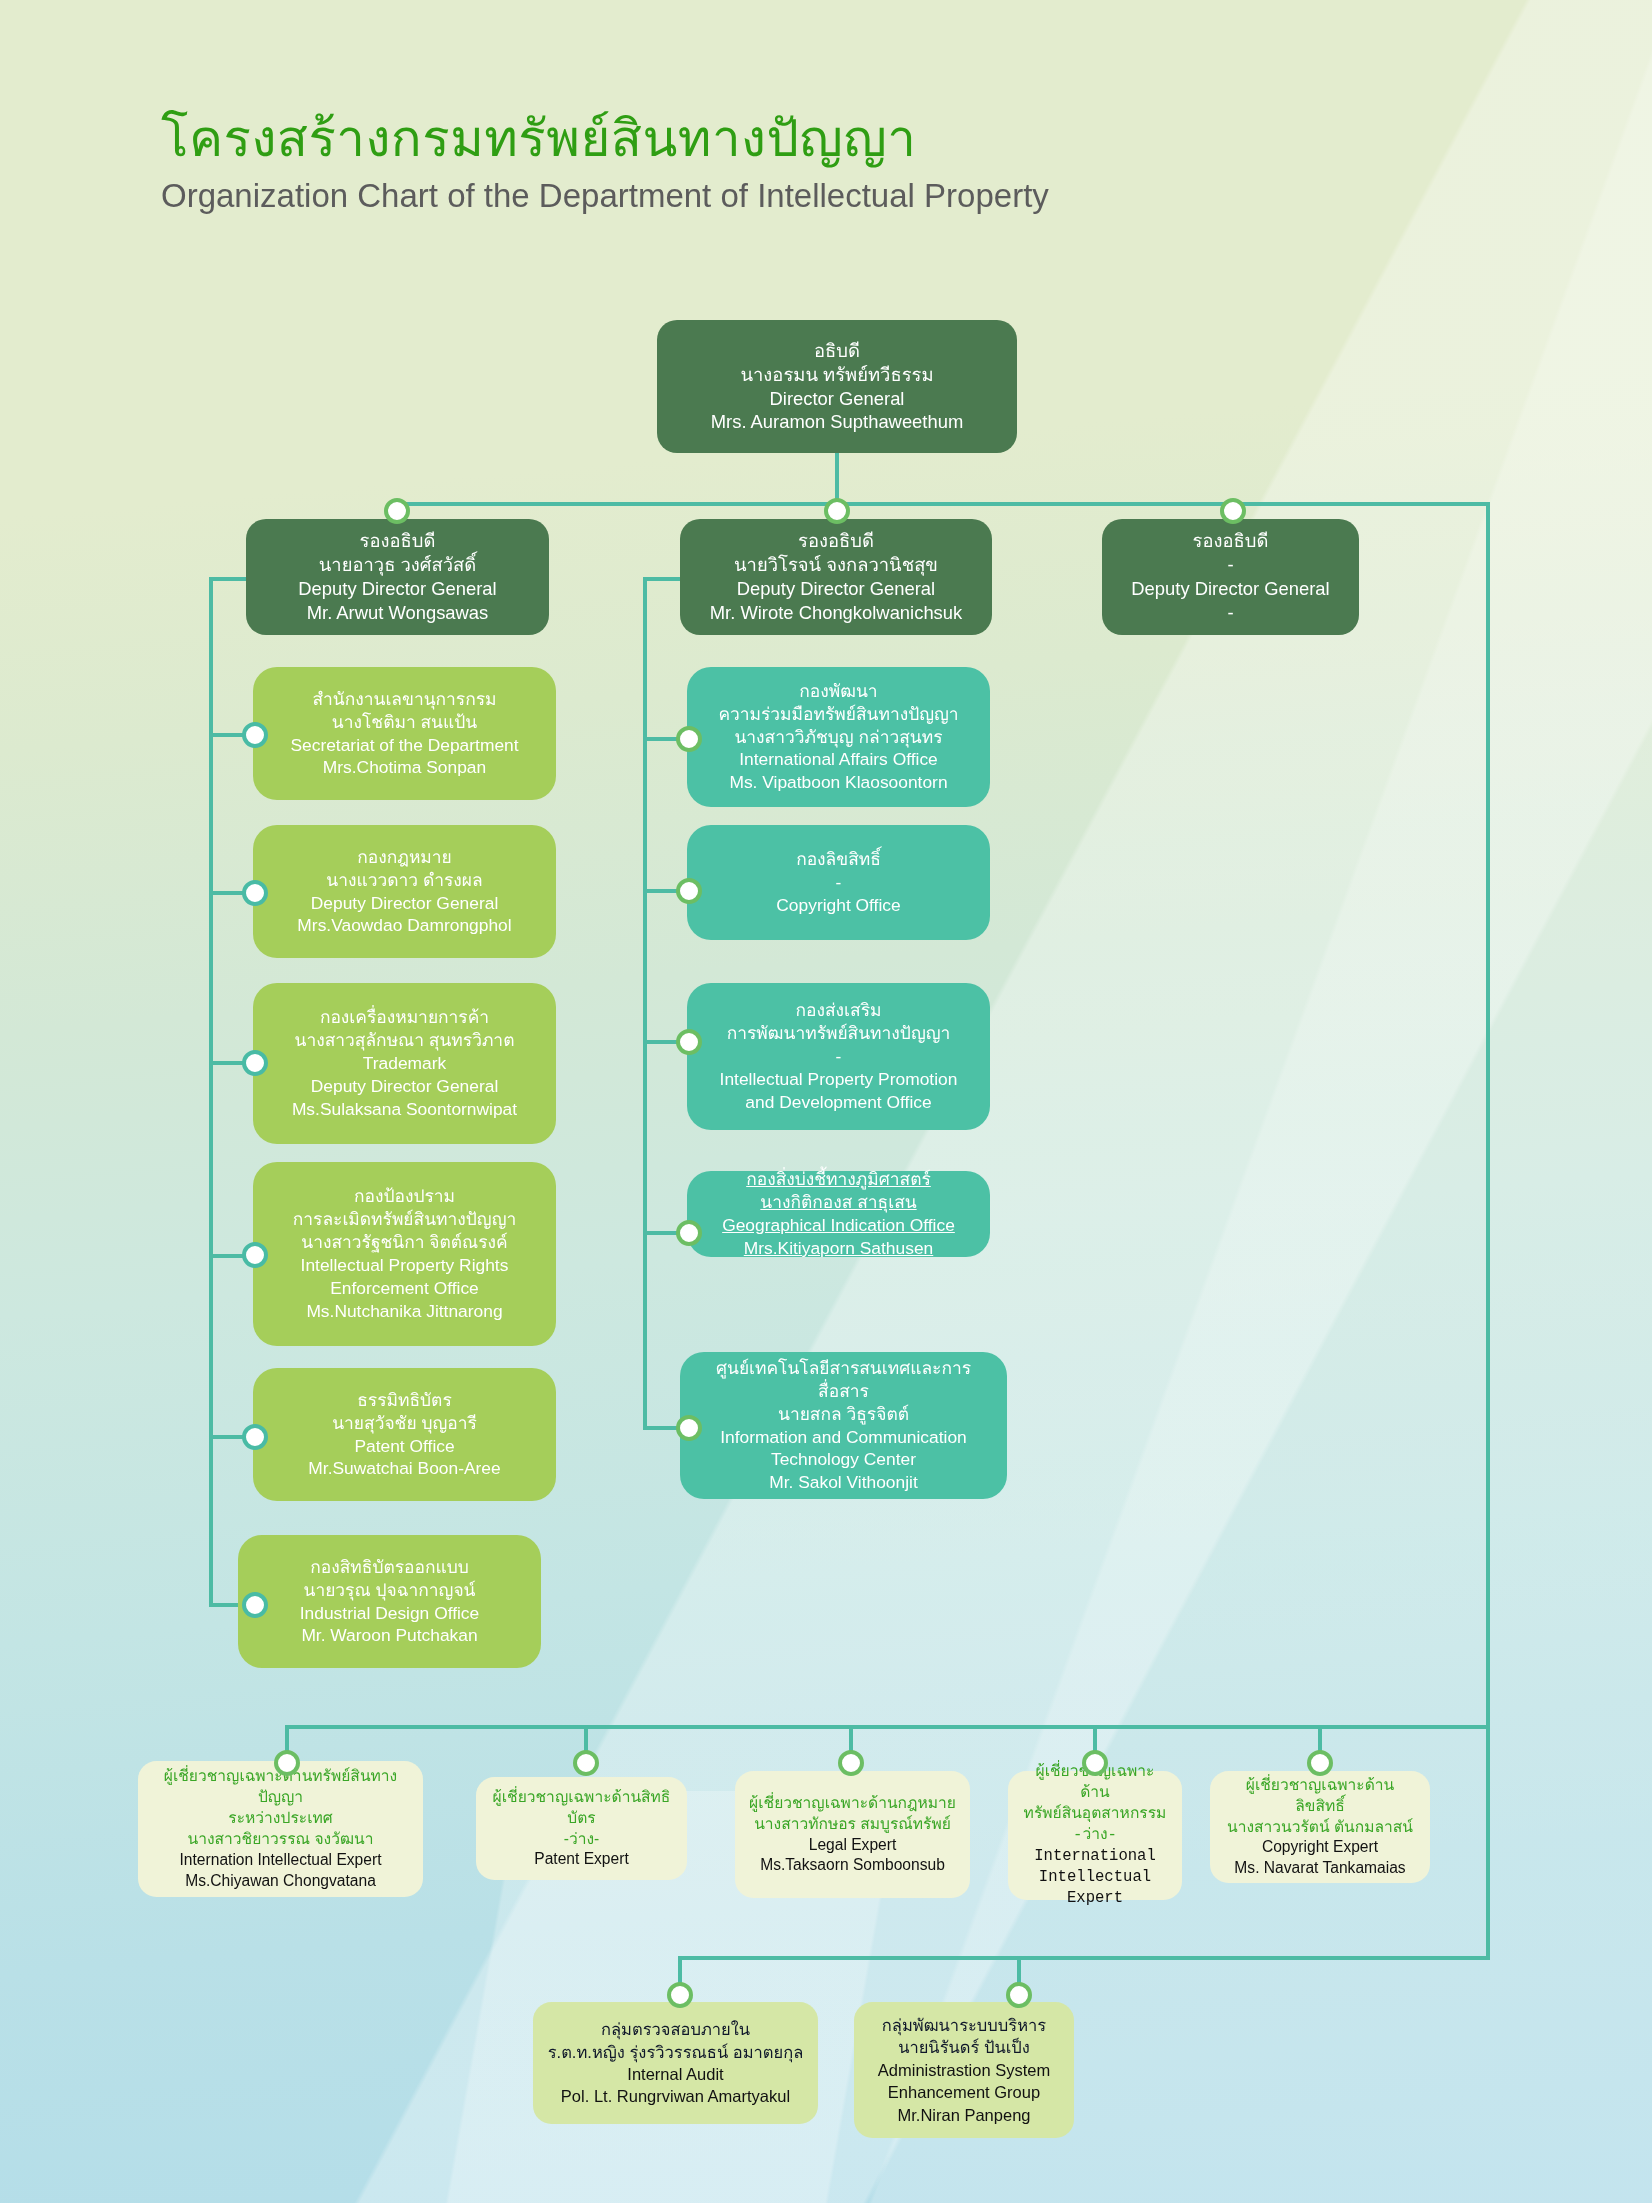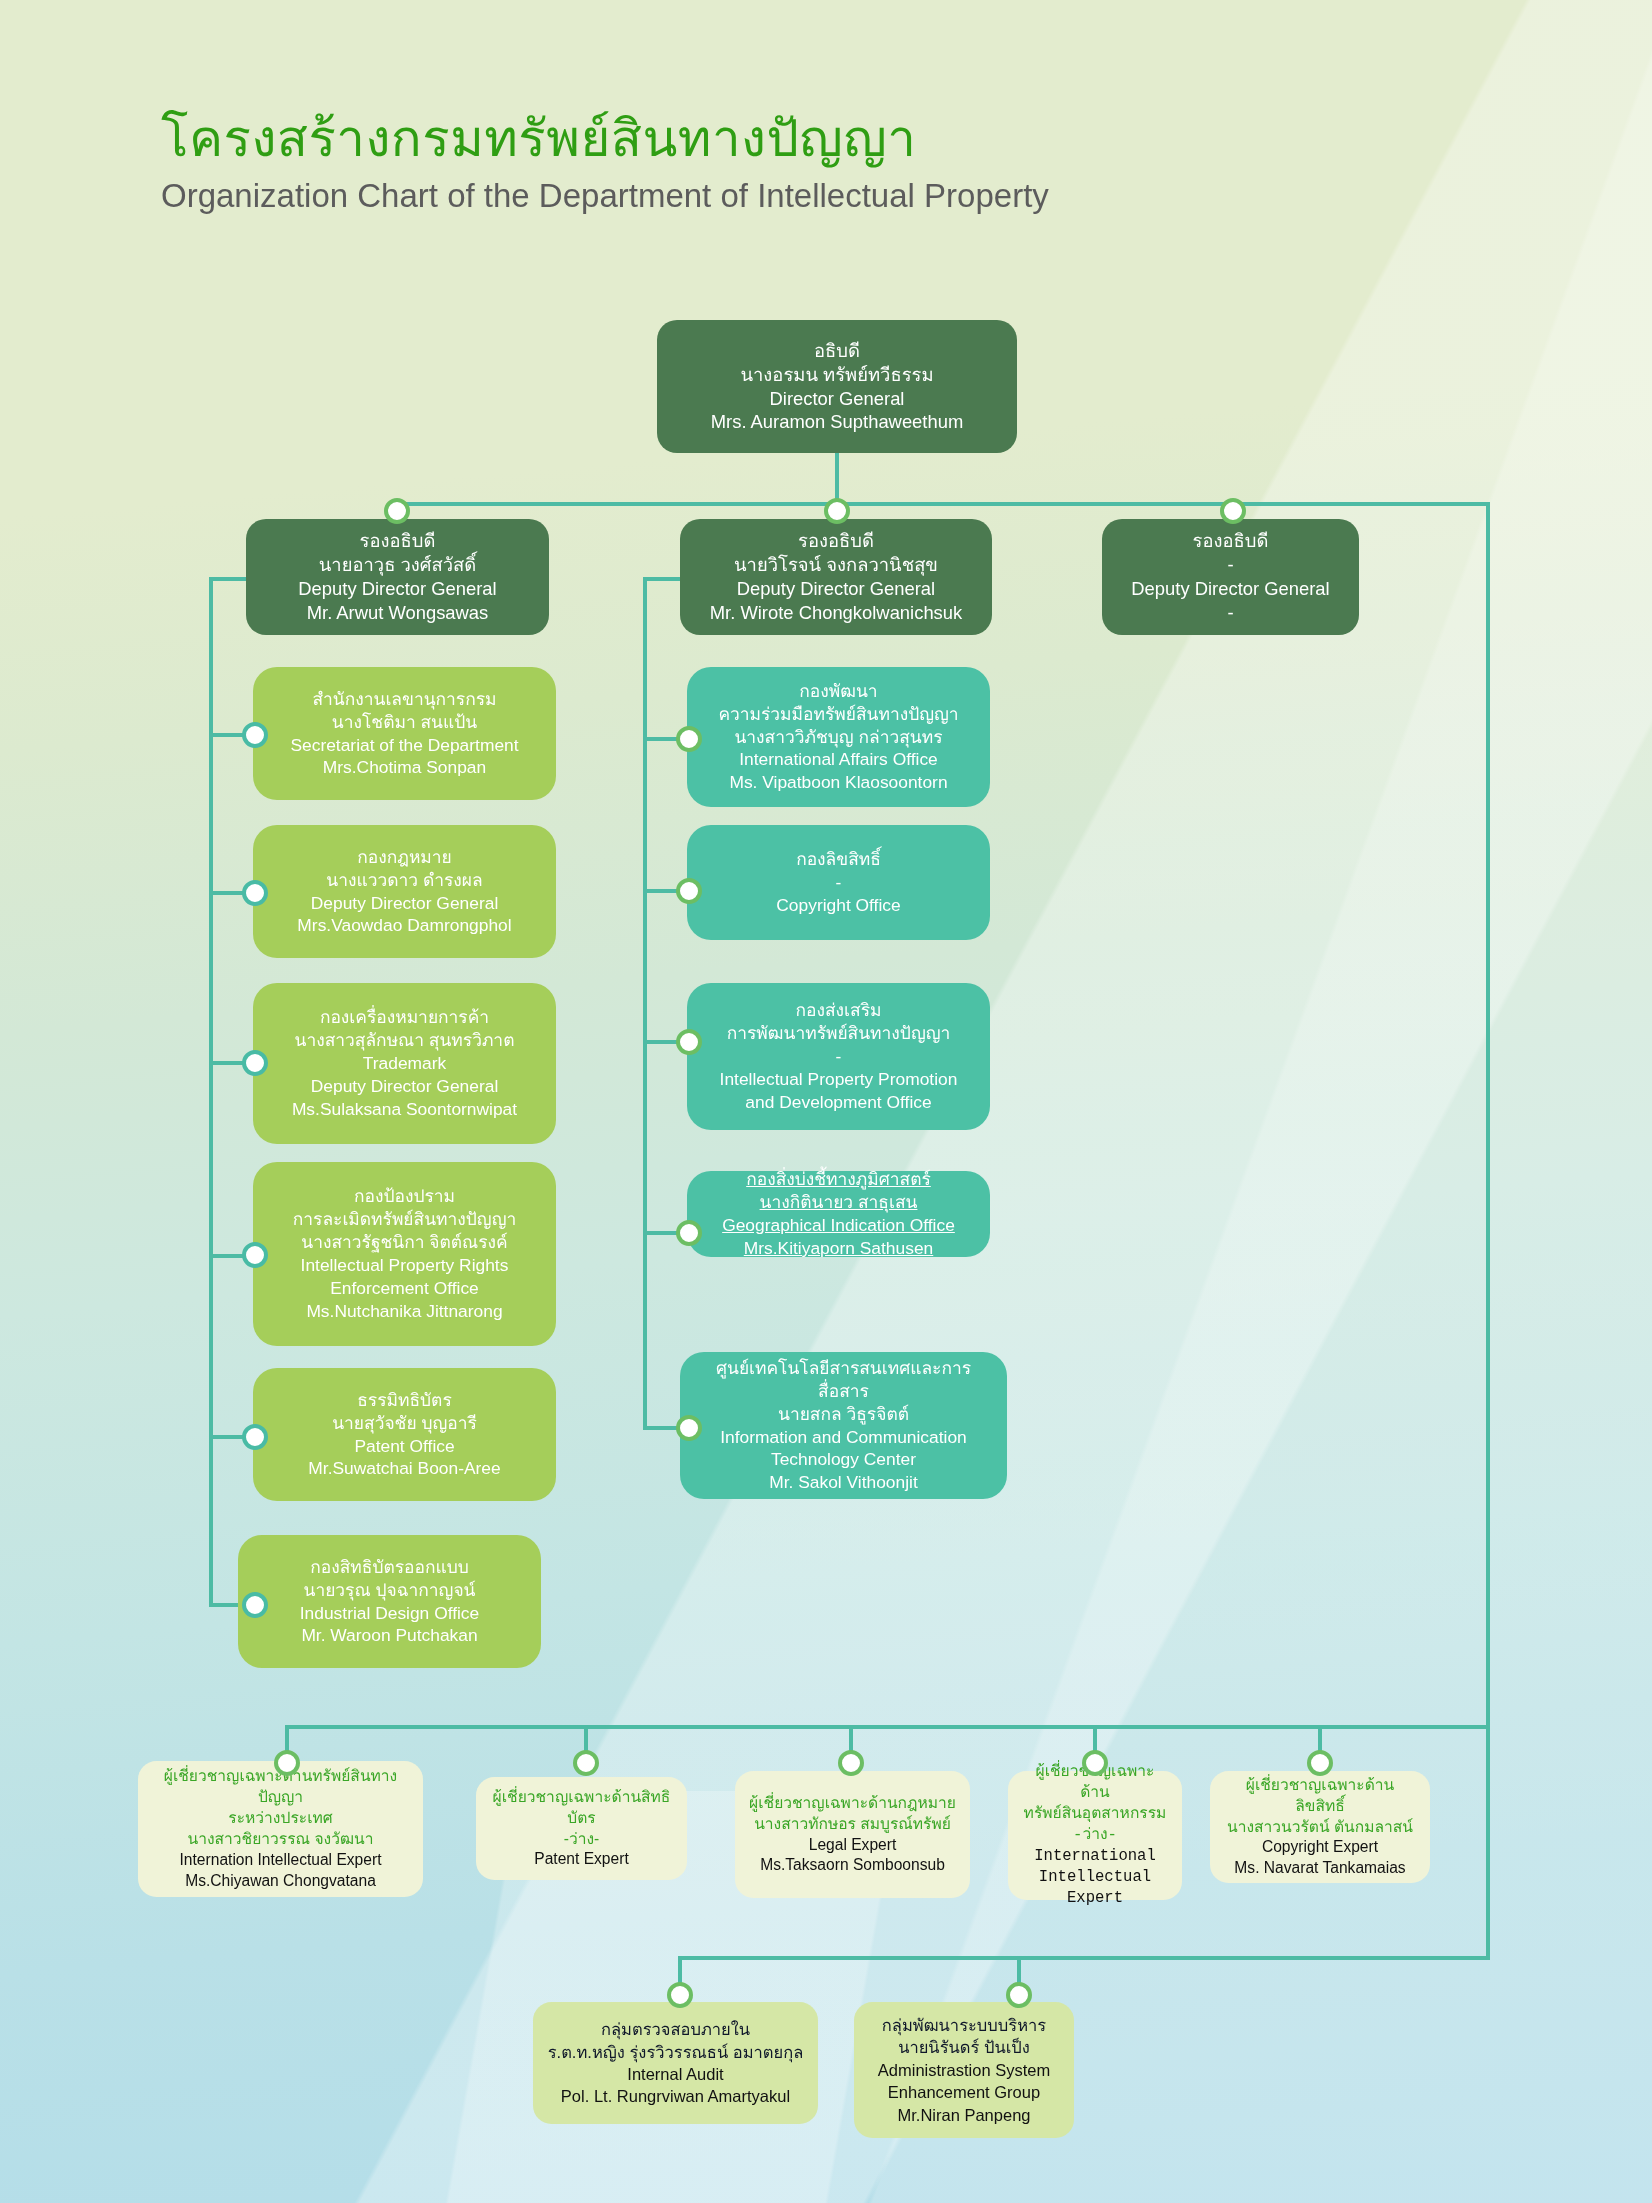--- a/index.html
+++ b/index.html
@@ -239,21 +239,21 @@
   </div>
   <div class="box box-teal" style="left:687px;top:983px;width:303px;height:147px;">
     <span class="line">กองส่งเสริม</span>
     <span class="line">การพัฒนาทรัพย์สินทางปัญญา</span>
     <span class="line">-</span>
     <span class="line">Intellectual Property Promotion</span>
     <span class="line">and Development Office</span>
   </div>
   <div class="box box-teal" style="left:687px;top:1171px;width:303px;height:86px;text-decoration:underline;">
     <span class="line">กองสิ่งบ่งชี้ทางภูมิศาสตร์</span>
-    <span class="line">นางกิตินายว สาธุเสน</span>
+    <span class="line">นางกิติกองส สาธุเสน</span>
     <span class="line">Geographical Indication Office</span>
     <span class="line">Mrs.Kitiyaporn Sathusen</span>
   </div>
   <div class="box box-teal" style="left:680px;top:1352px;width:327px;height:147px;">
     <span class="line">ศูนย์เทคโนโลยีสารสนเทศและการสื่อสาร</span>
     <span class="line">นายสกล วิธูรจิตต์</span>
     <span class="line">Information and Communication</span>
     <span class="line">Technology Center</span>
     <span class="line">Mr. Sakol Vithoonjit</span>
   </div>

